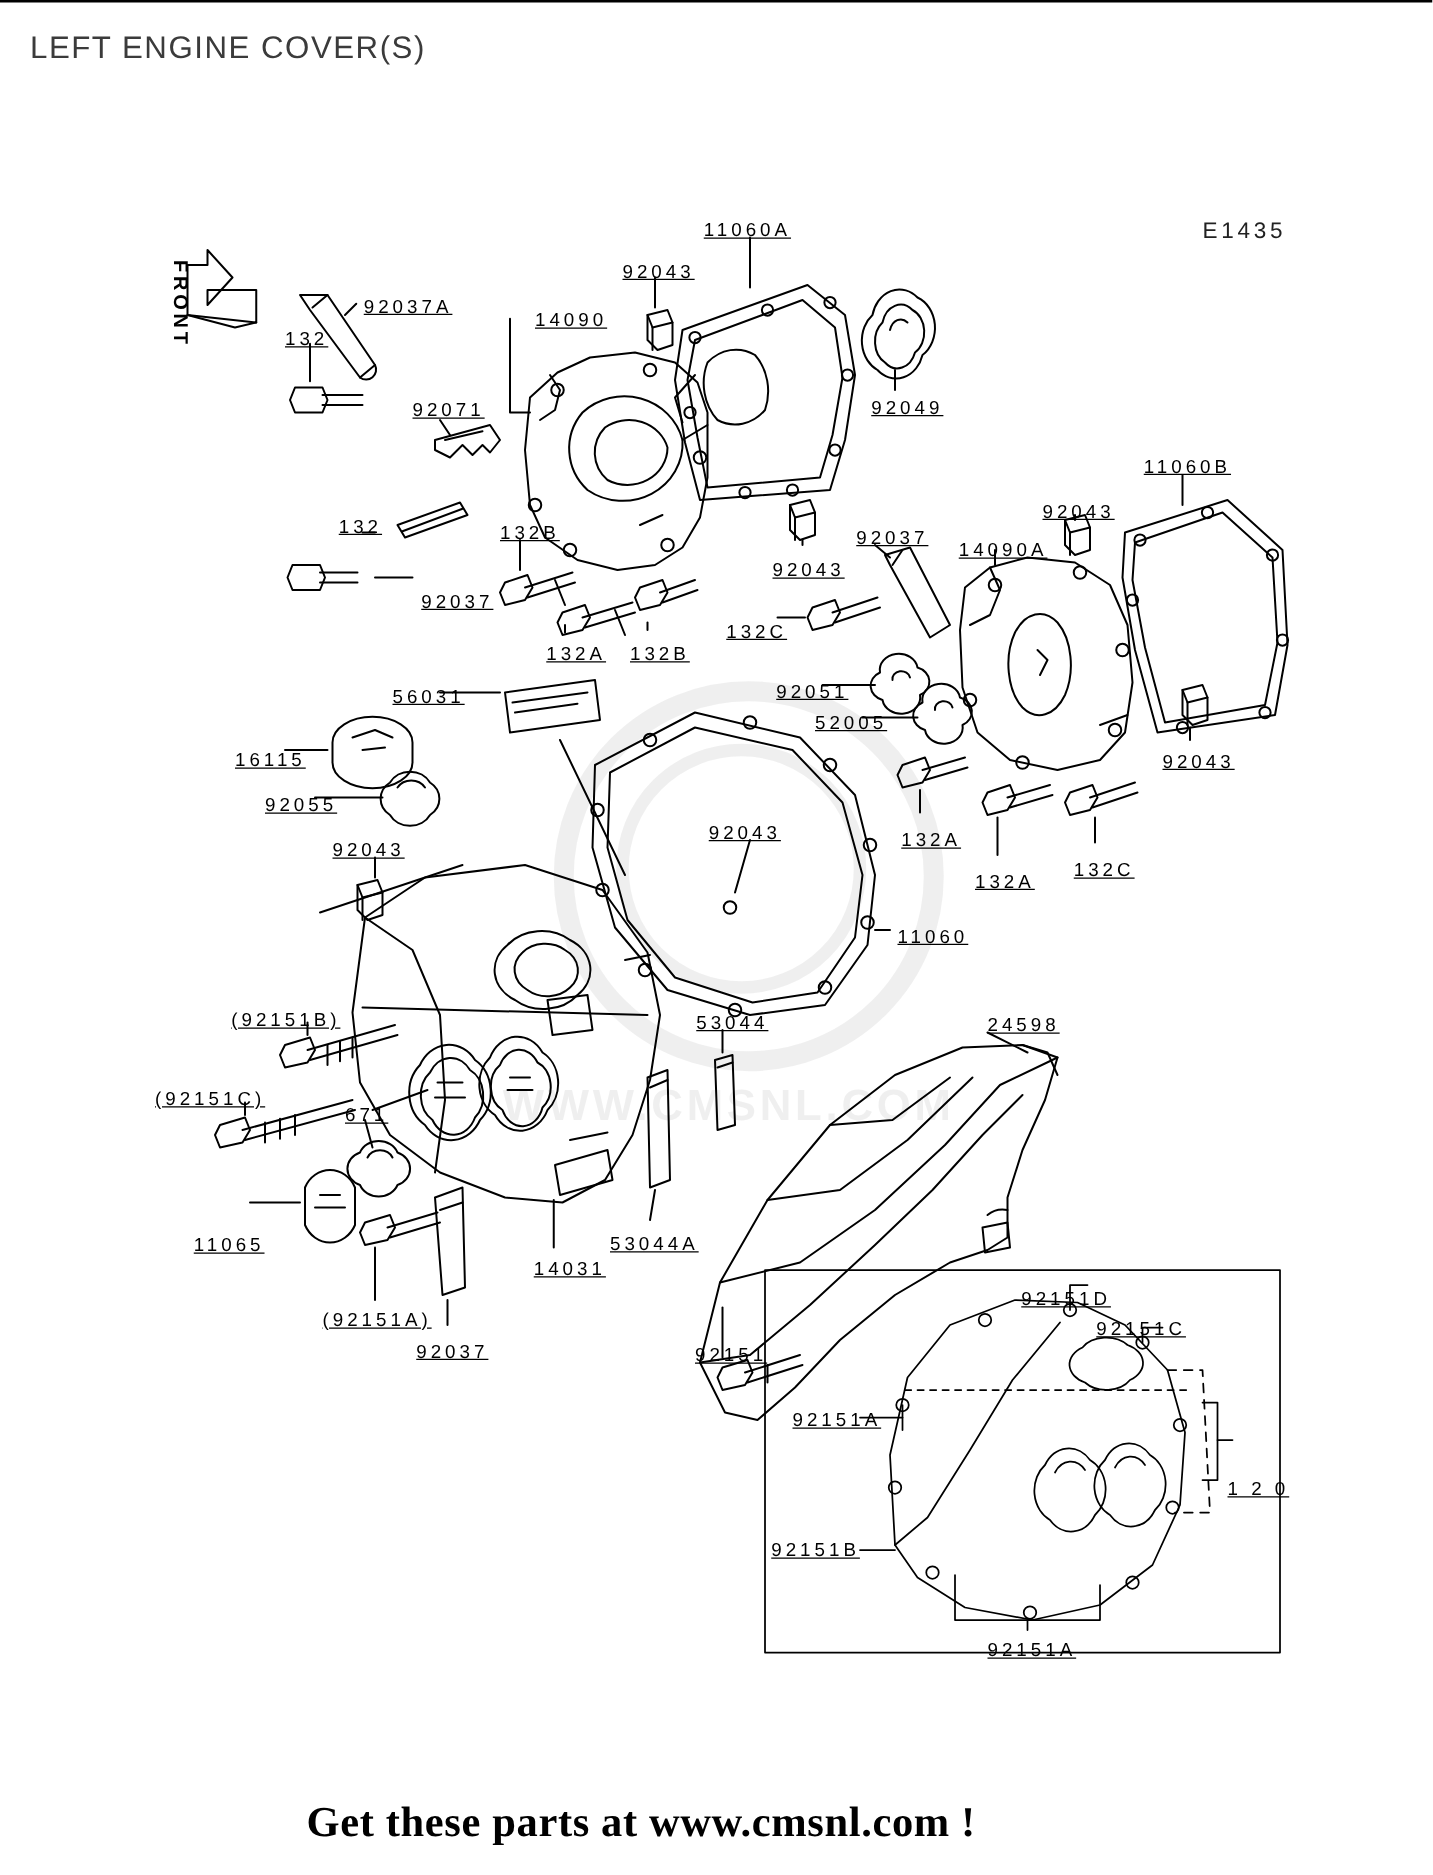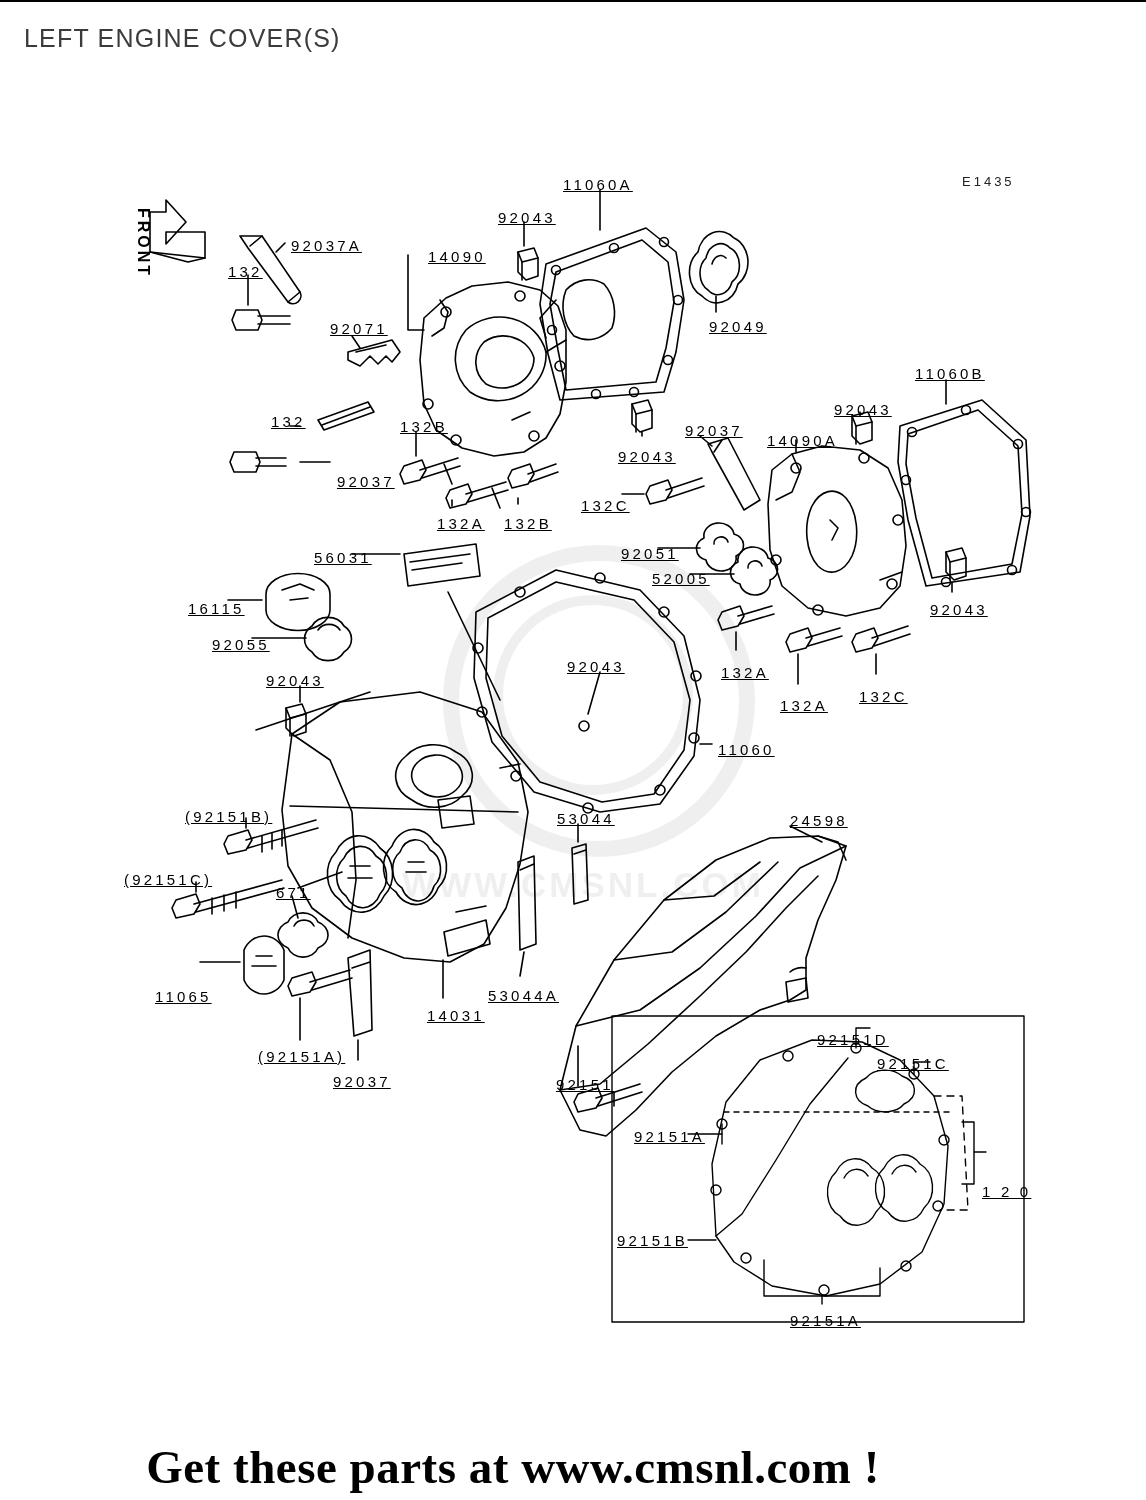--- a/index.html
+++ b/index.html
@@ -4,25 +4,25 @@
 <style>
   html,body{margin:0;padding:0;background:#ffffff;}
   body{width:1146px;height:1500px;position:relative;font-family:"Liberation Sans",sans-serif;color:#000;}
 
   
   #title-bar{position:absolute;left:0;top:0;width:1146px;height:58px;}
   #title-bar .rule{position:absolute;left:0;top:0;width:1146px;height:2px;background:#000;}
   #title-text{position:absolute;left:24px;top:24px;font-size:25px;letter-spacing:1.2px;color:#3b3b3b;
               font-family:"Liberation Sans",sans-serif;}
 
-  #diagram-code{position:absolute;left:962px;top:174px;font-size:13px;letter-spacing:3px;color:#222;}
+  #diagram-code{position:absolute;left:962px;top:174px;font-size:18px;letter-spacing:3px;color:#222;}
 
   
   #footer-cta{position:absolute;left:0;top:1440px;width:1026px;text-align:center;
-              font-family:"Liberation Serif",serif;font-weight:bold;font-size:47px;color:#000;letter-spacing:0.5px;}
+              font-family:"Liberation Serif",serif;font-weight:bold;font-size:34px;color:#000;letter-spacing:0.5px;}
 
   
   #watermark{position:absolute;left:373px;top:535px;width:420px;height:460px;opacity:.10;pointer-events:none;}
   #watermark .wm-ring{position:absolute;left:70px;top:10px;width:280px;height:280px;border:16px solid #6b6b6b;border-radius:50%;}
   #watermark .wm-inner{position:absolute;left:120px;top:60px;width:180px;height:180px;border:10px solid #6b6b6b;border-radius:50%;}
   #watermark .wm-txt{position:absolute;left:0;top:330px;width:420px;text-align:center;
                      font-size:35px;font-weight:bold;letter-spacing:3px;color:#6b6b6b;}
 
   
   #art{position:absolute;left:0;top:0;width:1146px;height:1500px;}
@@ -449,21 +449,21 @@
 <div class="front-badge">
   <span>FRONT</span>
 </div>
 
 <div id="labels">
     <div class="lbl" style="left: 291px; top: 237px;">92037A</div>
     <div class="lbl" style="left: 228px; top: 263px;">132</div>
     <div class="lbl" style="left: 498px; top: 209px;">92043</div>
     <div class="lbl" style="left: 563px; top: 176px;">11060A</div>
     <div class="lbl" style="left: 428px; top: 248px;">14090</div>
-    <div class="lbl" style="left: 697px; top: 318px; margin-left: 12px;">92049</div>
+    <div class="lbl" style="left: 697px; top: 318px;">92049</div>
     <div class="lbl" style="left: 330px; top: 320px;">92071</div>
     <div class="lbl" style="left: 271px; top: 413px;">132</div>
     <div class="lbl" style="left: 400px; top: 418px;">132B</div>
     <div class="lbl" style="left: 337px; top: 473px;">92037</div>
     <div class="lbl" style="left: 437px; top: 515px;">132A</div>
     <div class="lbl" style="left: 504px; top: 515px;">132B</div>
     <div class="lbl" style="left: 618px; top: 448px;">92043</div>
     <div class="lbl" style="left: 685px; top: 422px;">92037</div>
     <div class="lbl" style="left: 581px; top: 497px;">132C</div>
     <div class="lbl" style="left: 767px; top: 432px;">14090A</div>

